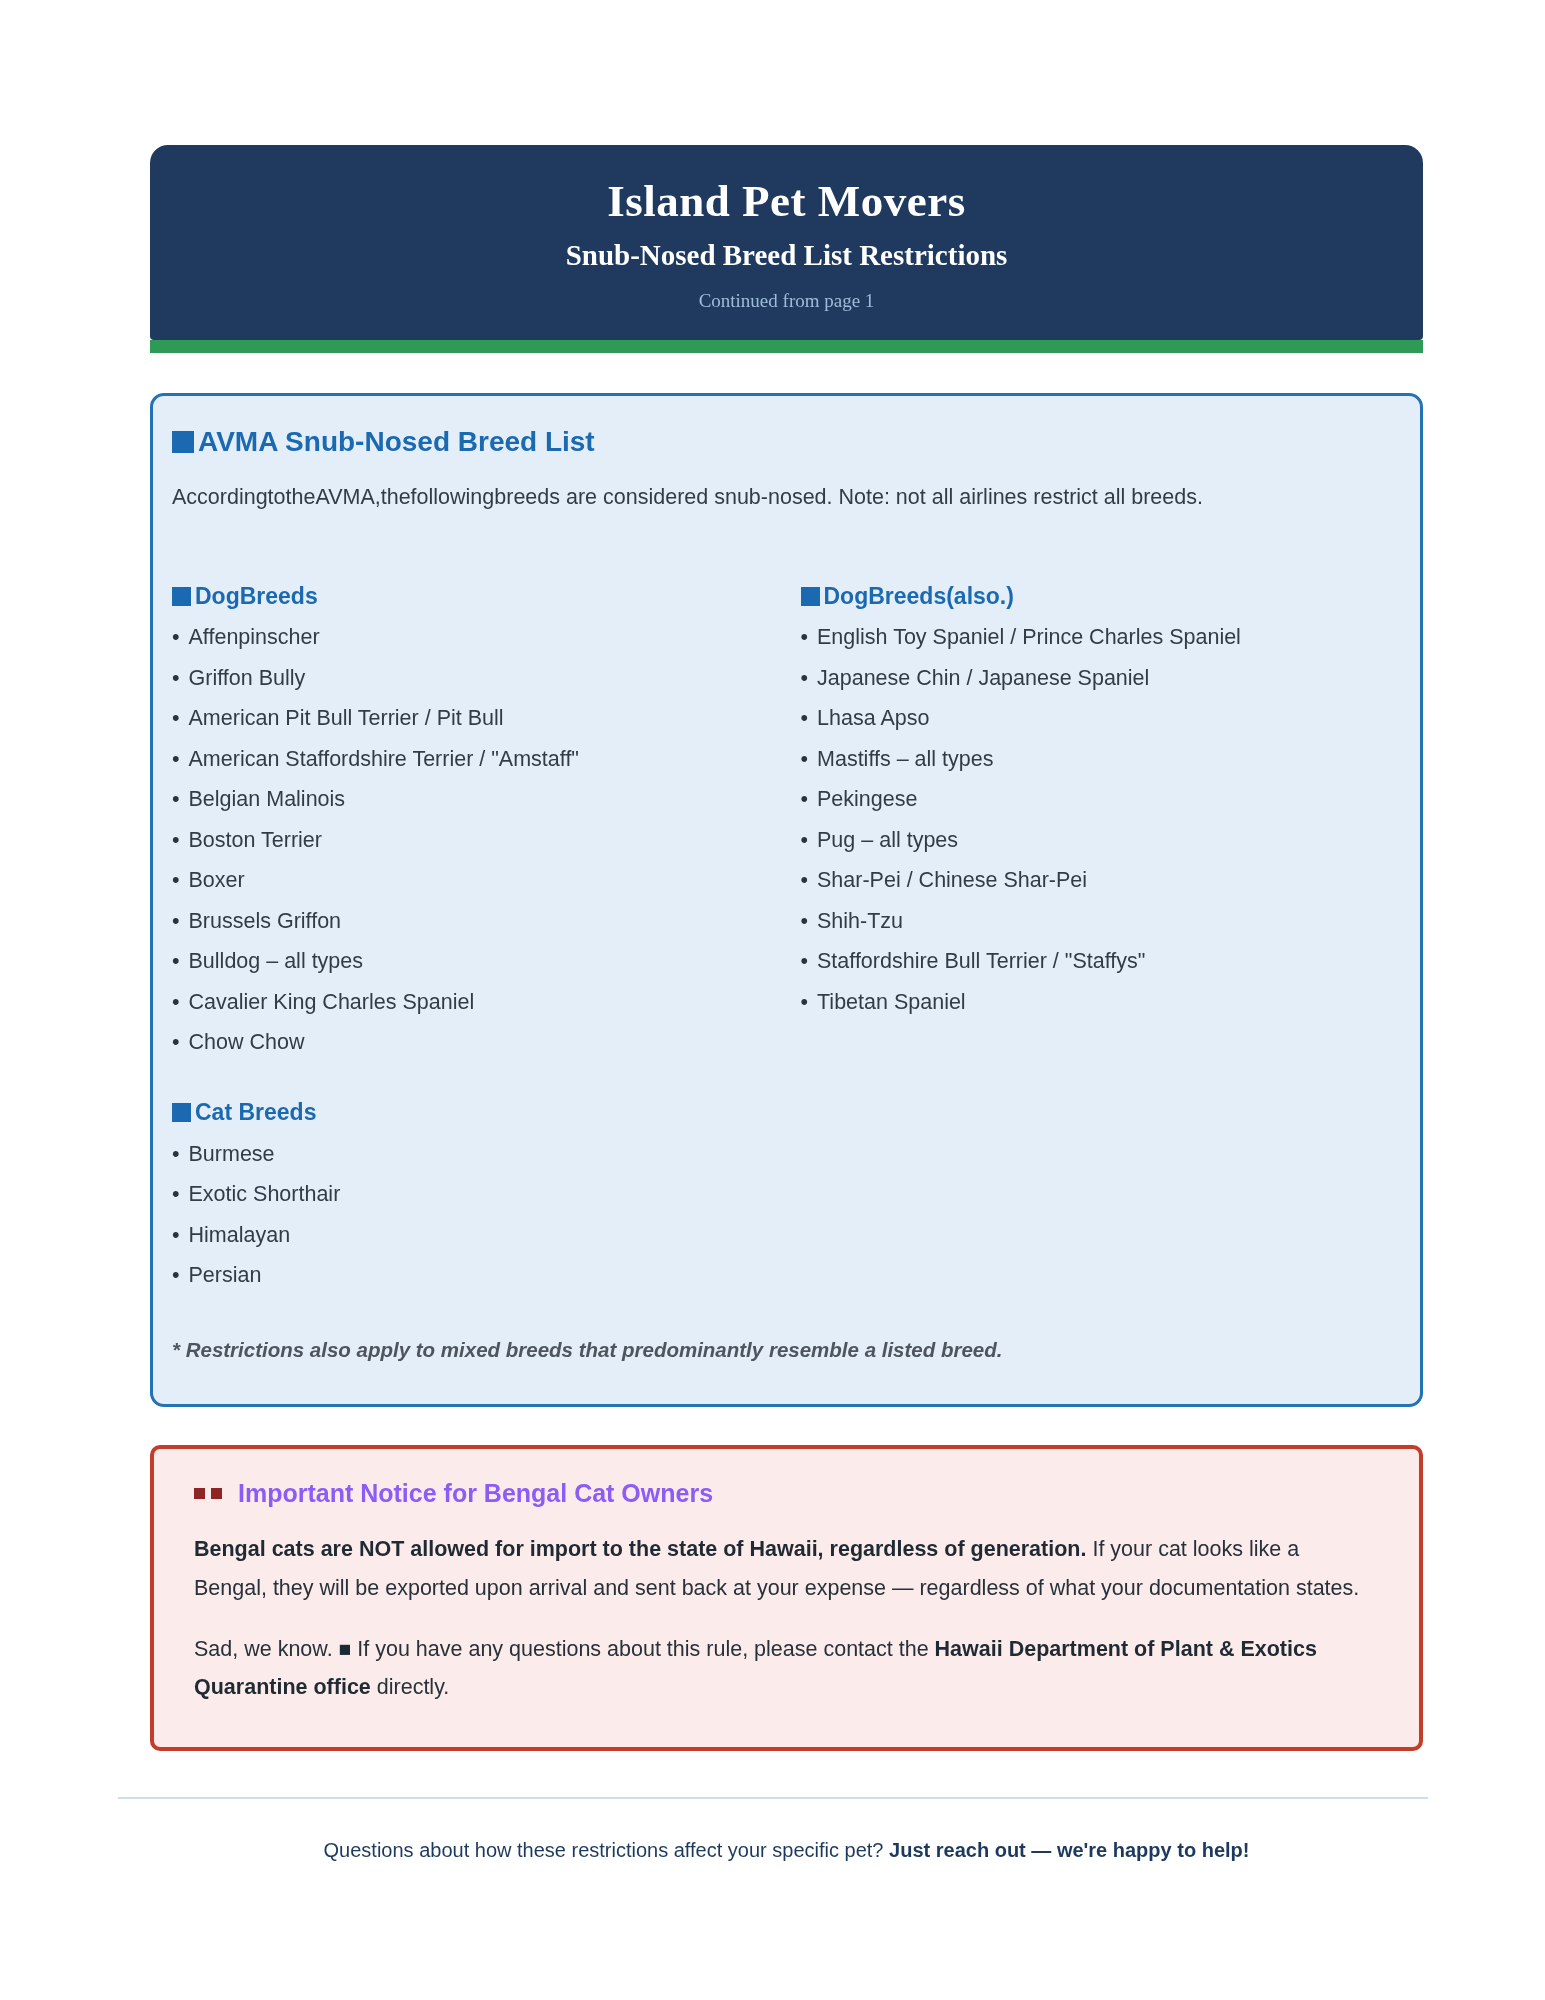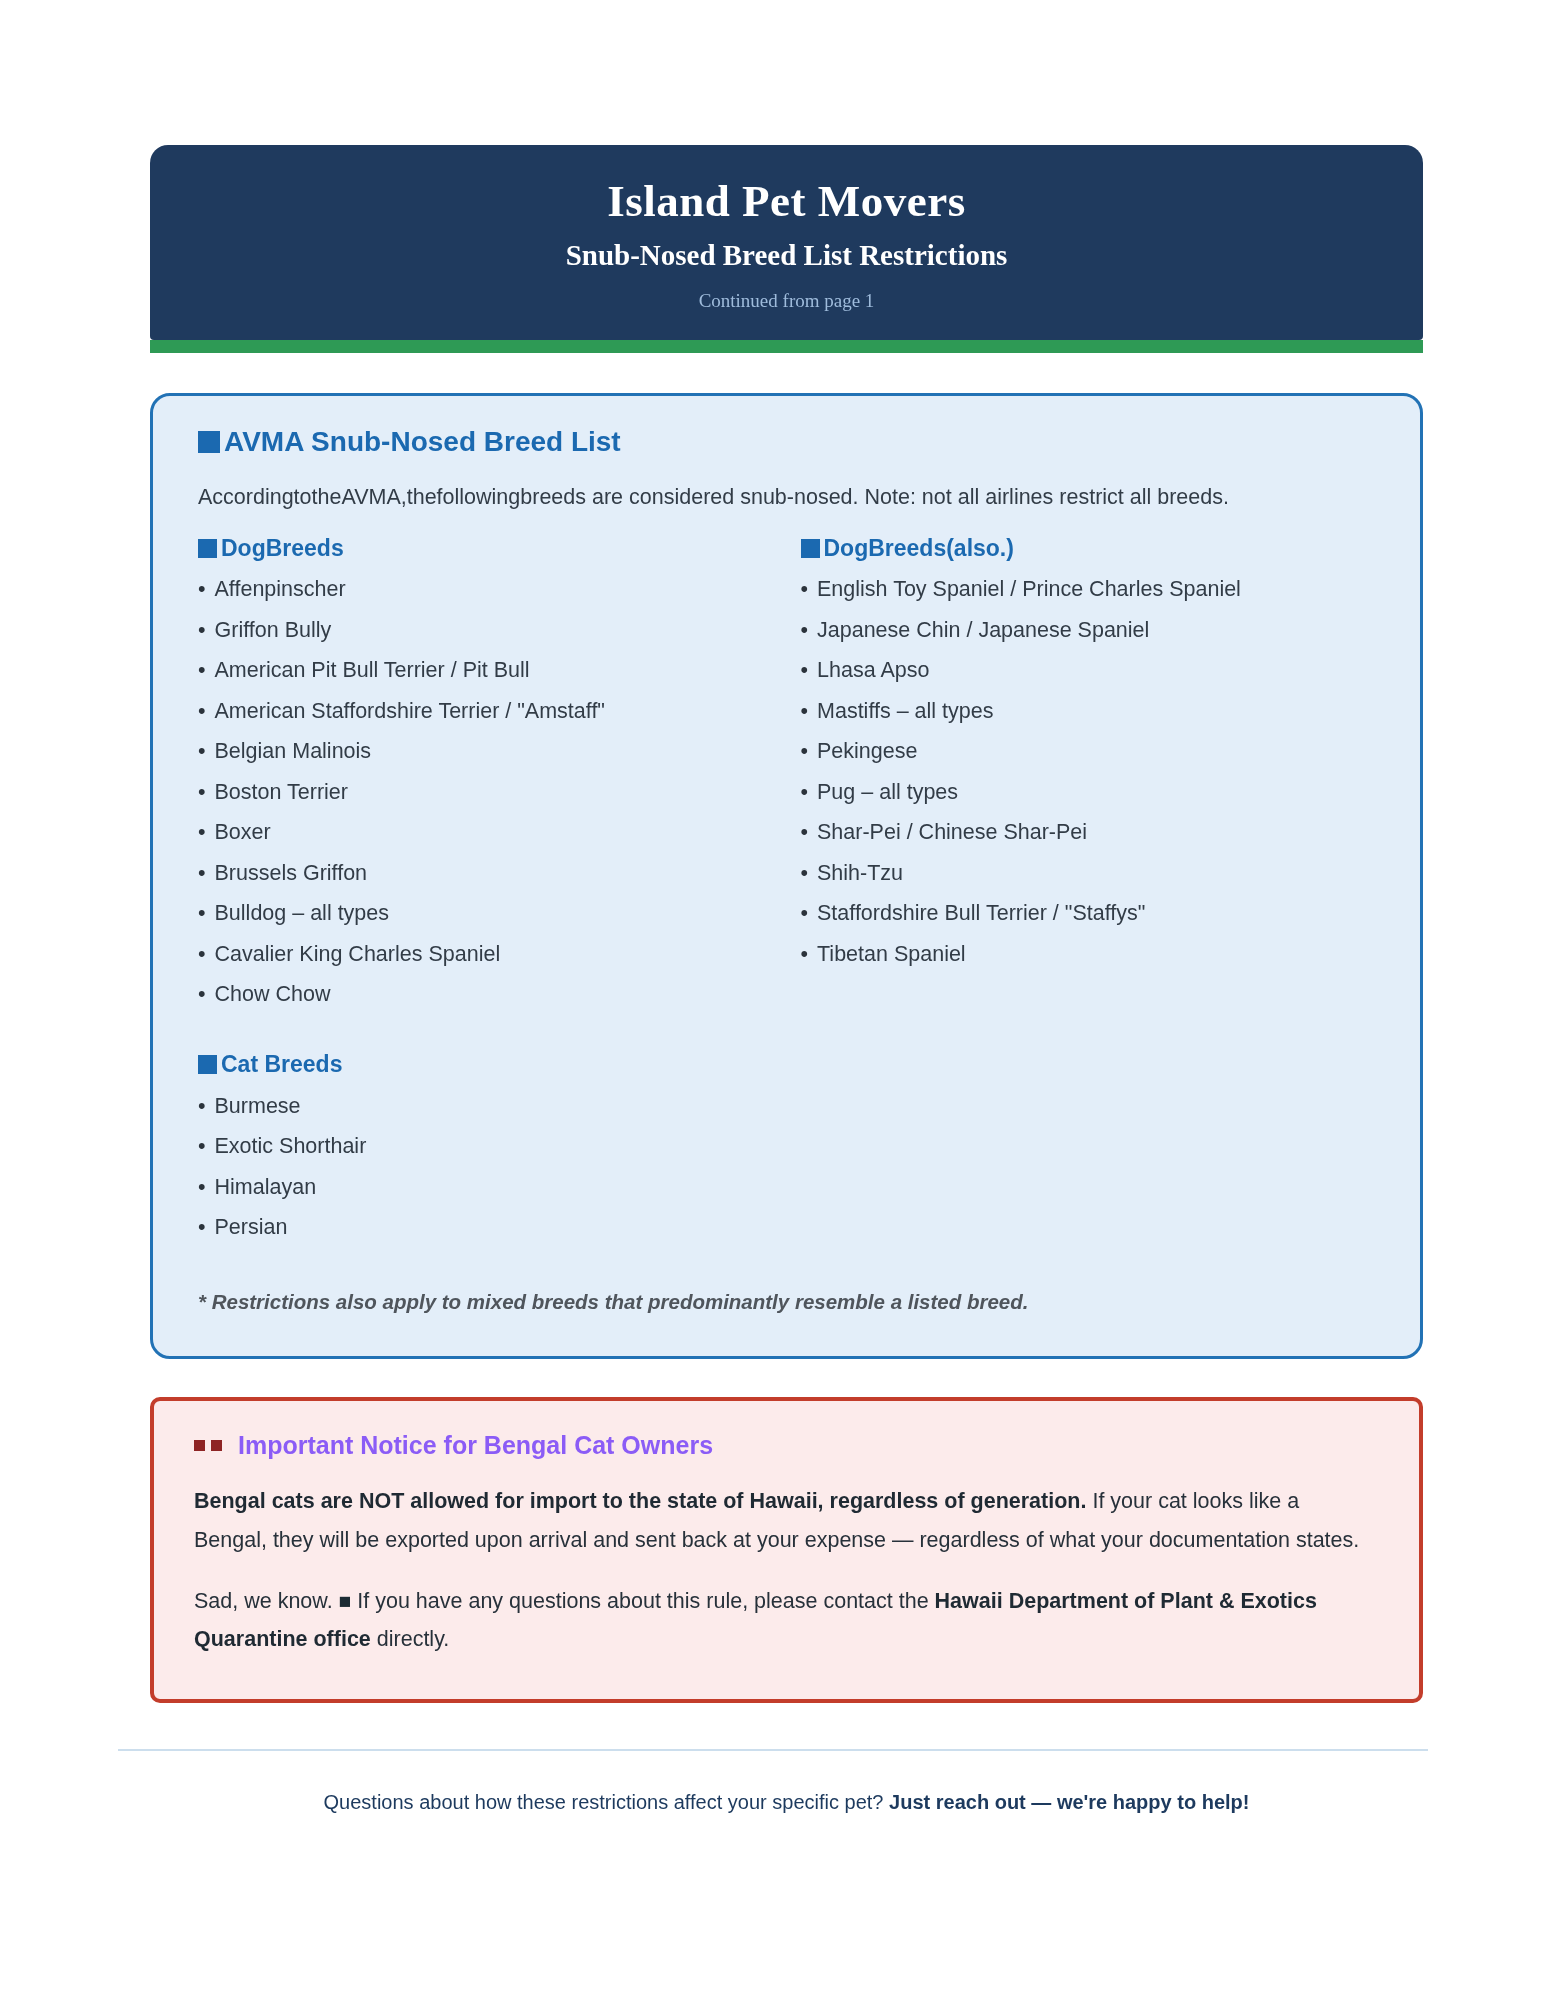--- a/index.html
+++ b/index.html
@@ -24,38 +24,38 @@
   .hdr-title   { color:#ffffff; font-size:45px; font-weight:bold; letter-spacing:0.5px; }
   .hdr-sub     { color:#ffffff; font-size:29px; font-weight:bold; margin-top:12px; }
   .hdr-cont    { color:#9fbcdc; font-size:19px; margin-top:18px; }
   .green-bar   { height:13px; background:#2e9a55; }
 
   
   .panel {
     margin-top:40px;
     background:#e3eef9;
     border:3px solid #2272b5;
-    border-radius:20px;
-    padding:30px 45px 42px;
+    border-radius:14px;
+    padding:30px 19px 42px;
   }
   .sec-head { display:flex; align-items:center; }
   .sq {
     display:inline-block; background:#1b69b0;
     width:22px; height:22px; margin-right:4px; flex:0 0 auto;
   }
   .sq.small { width:19px; height:19px; }
   .sec-head .txt { color:#1b69b0; font-weight:bold; font-size:28px; }
   .col-head .txt { font-size:23px; }
   .intro {
     margin-top:20px; font-size:21.5px; line-height:1.8; color:#323c47;
     max-width:1080px;
   }
   .cols {
     display:grid; grid-template-columns:1fr 1fr; column-gap:28px;
-    margin-top:18px;
+    margin-top:66px;
   }
   ul.blist { list-style:none; margin-top:6px; }
   ul.blist li { font-size:21.5px; color:#323c47; margin-top:15.5px; }
   .blt { color:#2b333c; margin-right:9px; }
   .cat-sec { margin-top:44px; }
   .footnote {
     margin-top:50px; font-size:20.5px; font-weight:bold; font-style:italic;
     color:#4f555c;
   }
 

